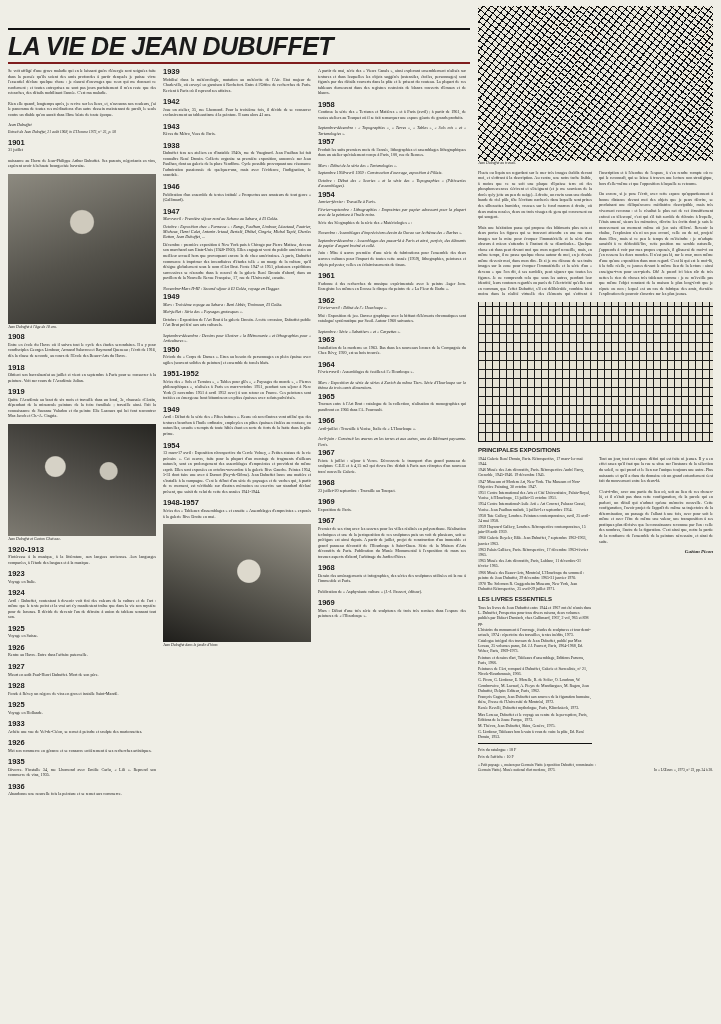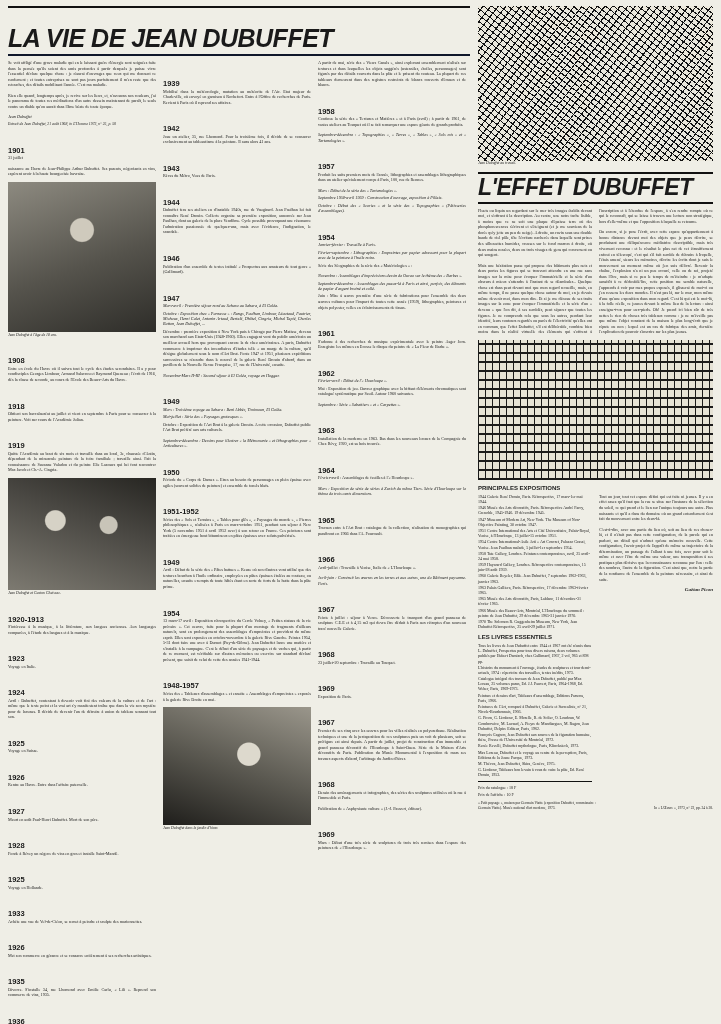--- a/index.html
+++ b/index.html
@@ -12,24 +12,25 @@
   }
   .page{
     width:721px;height:1024px;
     position:relative;
     box-sizing:border-box;
     padding:6px 8px 4px 8px;
     background:#efeee6;
   }
   .masthead{
     border-top:2px solid #111;
-    border-bottom:2px solid #0f172a;
-    padding:18px 0 3px 0;
+    border-bottom:2px solid #7f1d1d;
+    padding:4px 0 3px 0;
     margin-bottom:4px;
     width:462px;
+    margin-top:22px;
   }
   .masthead h1{
     margin:0;
     font-family:"Liberation Sans", sans-serif;
     font-weight:bold;
     font-style:italic;
     font-size:25px;
     letter-spacing:-0.5px;
     line-height:1;
   }
@@ -42,21 +43,21 @@
     margin:0 0 5px 0;
     font-size:4.2px;
     line-height:1.32;
     text-align:justify;
     hyphens:auto;
   }
   .yr{
     font-family:"Liberation Sans", sans-serif;
     font-weight:bold;
     font-size:7.5px;
-    margin:20px 0 1px 0;
+    margin:0 0 1px 0;
     line-height:1;
   }
   .sub{
     font-size:4.2px;
     font-style:italic;
     margin:0 0 2px 0;
     line-height:1.3;
     text-align:justify;
   }
   .sig{
@@ -226,21 +227,21 @@
         </div>
 
         <div class="col">
           <div class="yr">1939</div>
           <p class="t">Mobilisé dans la météorologie, mutation au météorite de l'Air. Etat majeur de Charleville, où envoyé en garnison à Rochefort. Entre à l'Office de recherches de Paris. Revient à Paris où il reprend ses affaires.</p>
           <div class="yr">1942</div>
           <p class="t">Joue un atelier, 35, rue Lhomond. Pour la troisième fois, il décide de se consacrer exclusivement au tableautisme à la peinture. Il aura alors 41 ans.</p>
           <p class="t"></p>
           <div class="yr">1943</div>
           <p class="t">Rèves du Métro, Vues de Paris.</p>
-          <div class="yr">1944</div>
+          <div class="yr">1938</div>
           <p class="t">Dubuffet fera ses ateliers en d'instable 1940s, rue de Vaugirard. Jean Paulhan lui fait connaître René Drouin. Collecte organise sa première exposition, annoncée sur Jean Paulhan, dont au galerie de la place Vendôme. Cycle possible provoquant une résonance l'admiration passionnée de quelques-uns, mais avec l'évidence, l'indignation, le scandale.</p>
           <div class="yr">1946</div>
           <p class="t">Publication d'un ensemble de textes intitulé « Prospectus aux amateurs de tout genre » (Gallimard).</p>
           <div class="yr">1947</div>
           <p class="sub">Mars-avril : Première séjour nord au Sahara au Sahara, à El Goléa.</p>
           <p class="sub">Octobre : Exposition chez « Parnasse » : Rungs, Paulhan, Limbour, Léautaud, Fautrier, Michaux, Henri Calet, Antonin Artaud, Bertelé, Dhôtel, Cingria, Michel Tapié, Charles Ratton, Jean Dubuffet, ...</p>
           <p class="t">Décembre : première exposition à New York puis à Chicago par Pierre Matisse, devenu son marchand aux Etats-Unis (1948-1960). Elles engagent vont du public américain un meilleur accueil hors que provoquant encore la de chez américaines. A paris, Dubuffet commence à imprimer des incendiaires d'études telle « un marge de la culture, qu'il désigne globalement sous le nom d'Art Brut. Fonte 1947 et 1951, plusieurs expéditions successives se résoudre dans le nouvel de la galerie René Drouin d'abord, dans un pavillon de la Nouvelle Revue Française, 17, rue de l'Université, ensuite.</p>
           <p class="sub">Novembre-Mars II-III : Second séjour à El Goléa, voyage en Hoggar.</p>
           <div class="yr">1949</div>
           <p class="sub">Mars : Troisième voyage au Sahara : Beni Abbès, Timimoun, El Goléa.</p>
@@ -321,23 +322,20 @@
           <p class="t"></p>
         </div>
       </div>
     </div>
 
     <div class="rightblock">
 
       <div class="art scribble" style="width:235px;height:155px;"></div>
       <div class="cap">Jean Dubuffet au travail.</div>
 
-      <div class="effet">
-        <h2>L'EFFET DUBUFFET</h2>
-      </div>
 
       <div class="twocol">
         <p class="t">Fluets ou liquin un regardant sur le mer très images établis devant moi, et s'offrant à la description. Au centre, une notre tache lisible, à moins que ce ne soit une plaque d'épaisse terre où des phosphorescences s'érivent et s'éteignent (et je me souviens de la dorée qu'y jette un peu de neige). A droite, un ravin sous une double bande de ciel pâle, tête l'écriture nacherée dans laquelle sont prises des silhouettes humides, creuses sur le fond marron à droite, où deux mains nouées, deux ou trois visages de gens qui conversent ou qui songent.</p>
         <p class="t">Mais une hésitation passe qui propose des bâtiments plus nets et deux portes les figures qui se trouvent attendre en une rue sans images sur la mise pour évoquer l'immatérielle et la série d'un obscurs à mieux s'attendre à l'instant de se déambuler... Quelque chose est dans peut devant moi que mon regard recueille, mais, en même temps, il ne passe quelque chose autour de moi, en je devais même devenir moi, dans mon dire. Et si je me dénoue de ses traits images sur la zone pour évoquer l'immatérielle et la série d'un « devenu » que l'on dit, à ses semblés, peut séparer que toutes les figures. Je ne comprends cela que sous les autres, pendant leur identité, leurs contours regardés ou parés de l'électricité qu'elles ont en commun, que l'effet Dubuffet, s'il est délibérable, combine bien moins dans la réalité virtuelle des éléments qui s'offrent à l'inscription et à l'étendue de l'espace, à s'en rendre compte où ce qui le reconnaît, qui se laisse à travers une lecture non stratégique, hors d'elle-même et que l'opposition à laquelle se retourne.</p>
         <p class="t">Ou encore, si je pose l'écrit, avec cette espace qu'appartiennent à bonne distance devant moi des objets que je peux décrire, se produisant une déliquéscence médiatrice descriptible, mais très vivement reconnu : et le résultat le plus net de cet étrusiffement enfoui en télescopé, c'est qui s'il fait semble de détruire à Iropelle, l'étais amené, sieurs les mémoires, décrire les écrits dont je suis le mouvement au moment même où j'en suis délivré. Revenir la chaîne, l'explosion n'a ni un peu occuré, celle ou de soi, projeté dans l'être, mais si ce peu le temps de m'éteindre : je m'adapte aussitôt à ce dédoublé/lire, cette position me semble naturelle, j'apprends à voir par mes propos exposés, il glisserai de moi-ci ou j'en ressens les deux mondes. Il n'est pas là, sur le mur, mon même d'une qu'une exposition dans mon regard. C'est là qui est le moi-là, à la folle réelle, ce jeunes devant le même lieu de la lecture : ainsi enseigne-t-on pour eux-pieds. Oh! Je prend ici bien sûr de très nettes le rien de choses très tableaux comme : je ne m'éveille pas que même l'objet constant de la maison le plus long-écrit que je répute ou non ; lequel est un cas de fabrique des amis, dernière l'explication de pouvoir s'inscrire sur les plus jeunes.</p>
       </div>
 
       <div class="art scribble2" style="width:235px;height:140px;margin-top:3px;"></div>
 
       <div class="head">PRINCIPALES EXPOSITIONS</div>

